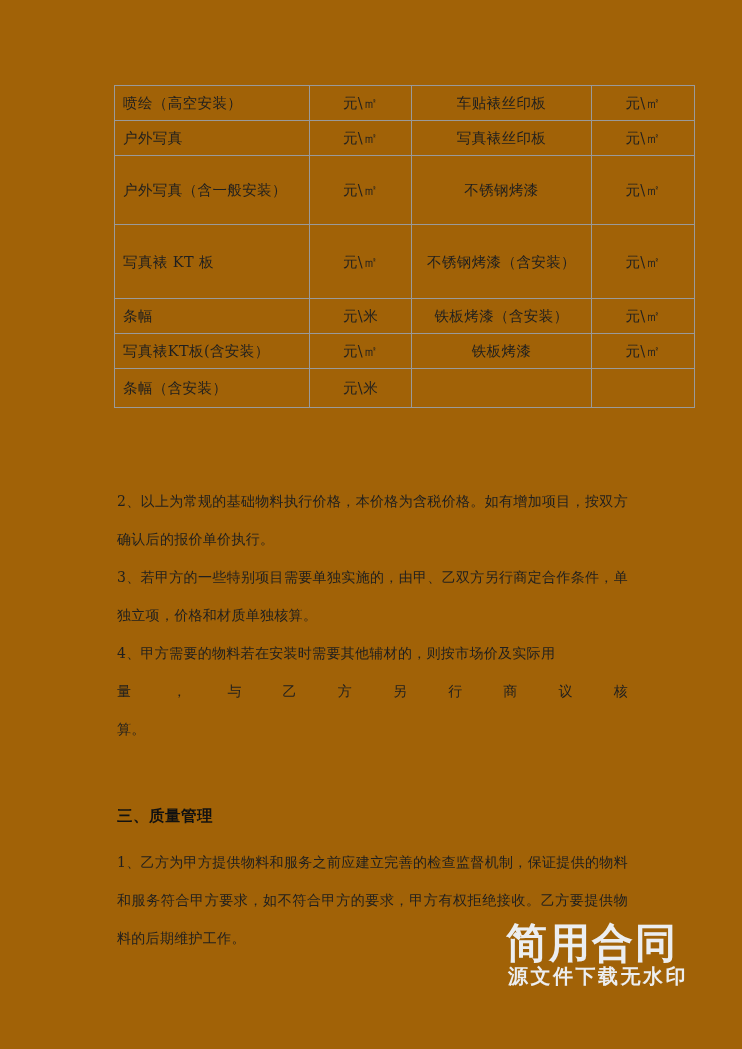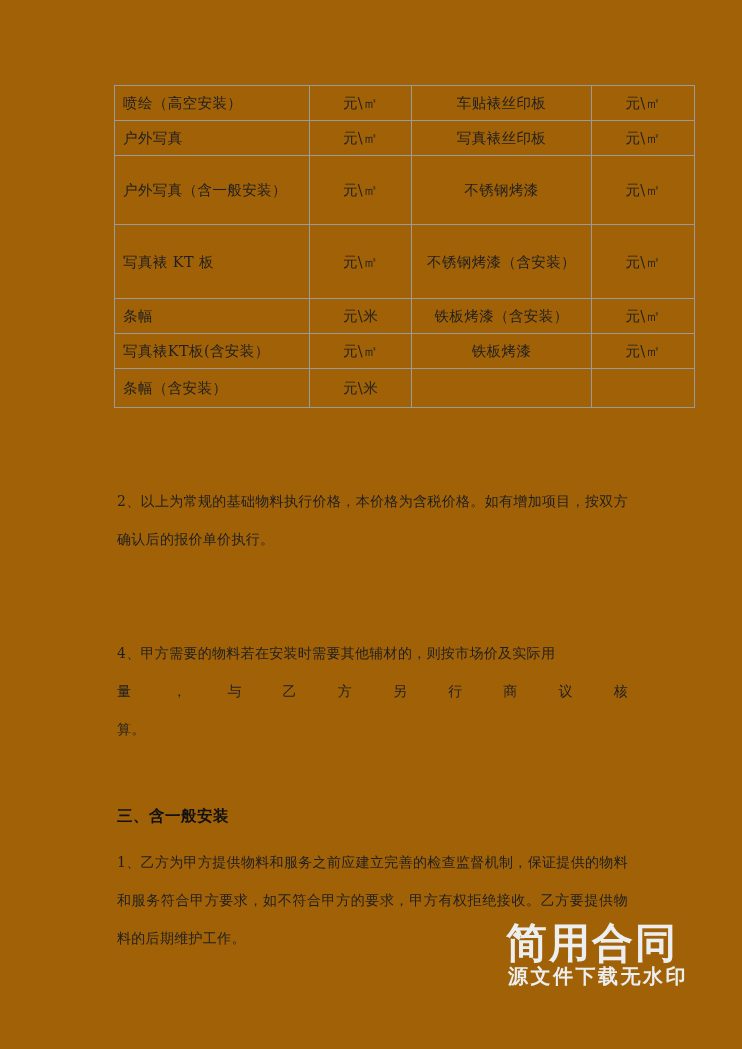--- a/index.html
+++ b/index.html
@@ -150,25 +150,26 @@
         <td class="c1">条幅（含安装）</td>
         <td class="c2 unit">元\米</td>
         <td class="c3"></td>
         <td class="c4 unit"></td>
       </tr>
     </tbody>
   </table>
 
   <div class="para" style="top:482px;">2、以上为常规的基础物料执行价格，本价格为含税价格。如有增加项目，按双方确认后的报价单价执行。</div>
 
+  <div class="para" style="top:558px;">3、若甲方的一些特别项目需要单独实施的，由甲、乙双方另行商定合作条件，单独立项，价格和材质单独核算。</div>
 
   <div class="para" style="top:634px;">4、甲方需要的物料若在安装时需要其他辅材的，则按市场价及实际用</div>
   <div class="para para-last-justify" style="top:672px;">量，与乙方另行商议核</div>
   <div class="para" style="top:710px;">算。</div>
 
-  <div class="section-head" style="top:806px;">三、含一般安装</div>
+  <div class="section-head" style="top:806px;">三、质量管理</div>
 
   <div class="para" style="top:843px;">1、乙方为甲方提供物料和服务之前应建立完善的检查监督机制，保证提供的物料和服务符合甲方要求，如不符合甲方的要求，甲方有权拒绝接收。乙方要提供物料的后期维护工作。</div>
 
   <div class="wm wm-main">简用合同</div>
   <div class="wm wm-sub">源文件下载无水印</div>
 
 </div>
 
 </body></html>

